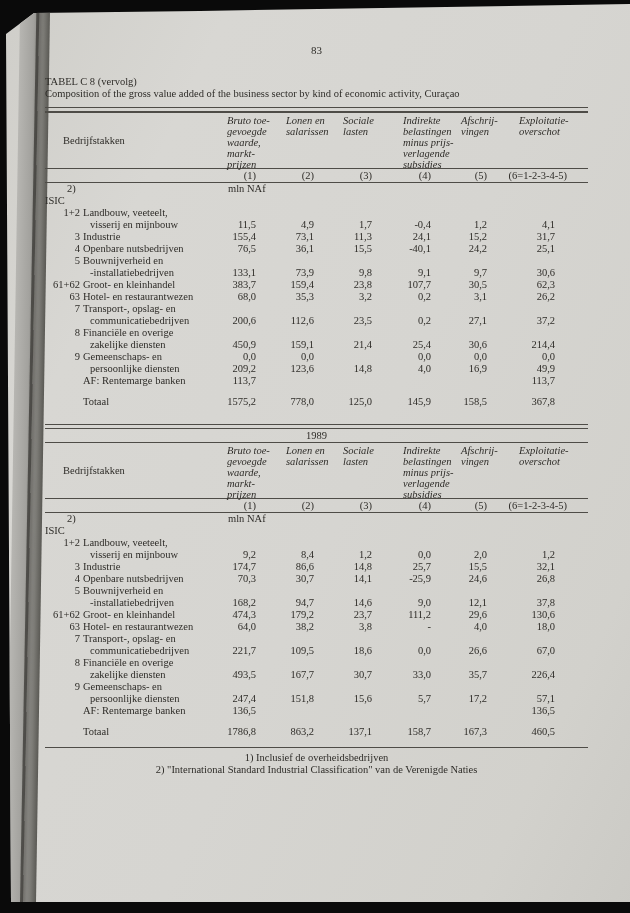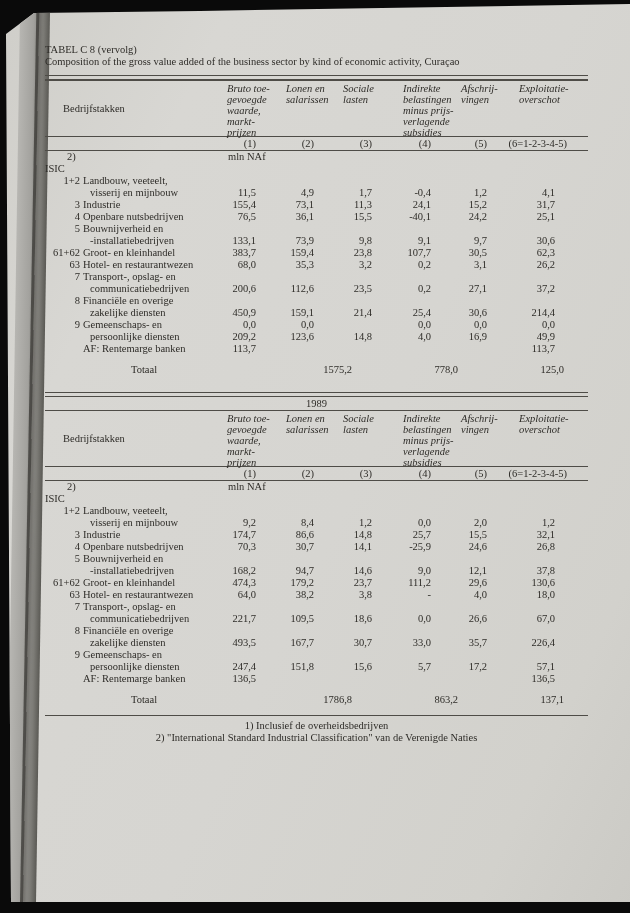--- a/index.html
+++ b/index.html
@@ -36,34 +36,35 @@
   .colnum-row .v.c6shift{transform:translateX(12px);}
   .cd{text-align:right;}
   .lb{padding-left:3px;white-space:nowrap;}
   .lb.cont{padding-left:10px;}
   .v{text-align:right;white-space:nowrap;}
   .unit-row{position:relative;height:12px;}
   .unote{position:absolute;left:22px;}
   .uval{position:absolute;left:183px;}
   .isic{height:12px;}
   .data-row{height:12px;}
-  .total-row{margin-top:9px;gap:48px;}
+  .total-row{margin-top:9px;}
   .stat-table.t2{margin-top:16px;}
   .endrule{margin-top:9px;}
   .footnotes{margin-top:4px;}
   .footnotes div{white-space:nowrap;text-align:center;}
 </style>
 </head>
 <body>
 
 <div class="paper">
   <div class="gutter-shade"></div>
   <div class="crease-line"></div>
 
   <div class="content">
+    <div class="pagenum">83</div>
 
     <div class="title">
       <div>TABEL C 8 (vervolg)</div>
       <div>Composition of the gross value added of the business sector by kind of economic activity, Curaçao</div>
     </div>
 
     <section class="stat-table">
       <div class="rule-double"></div>
       <div class="rule"></div>
       <div class="head-row">

